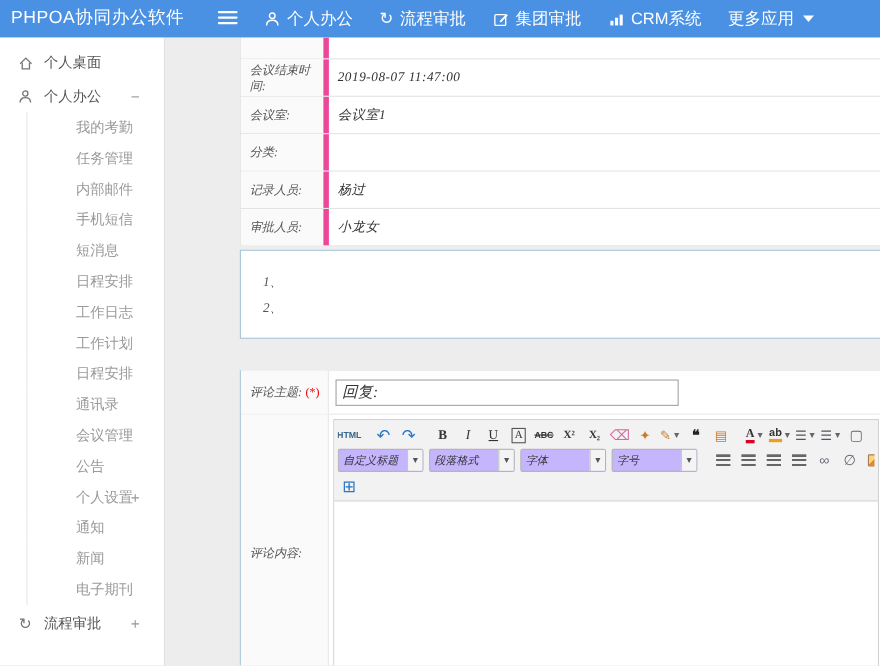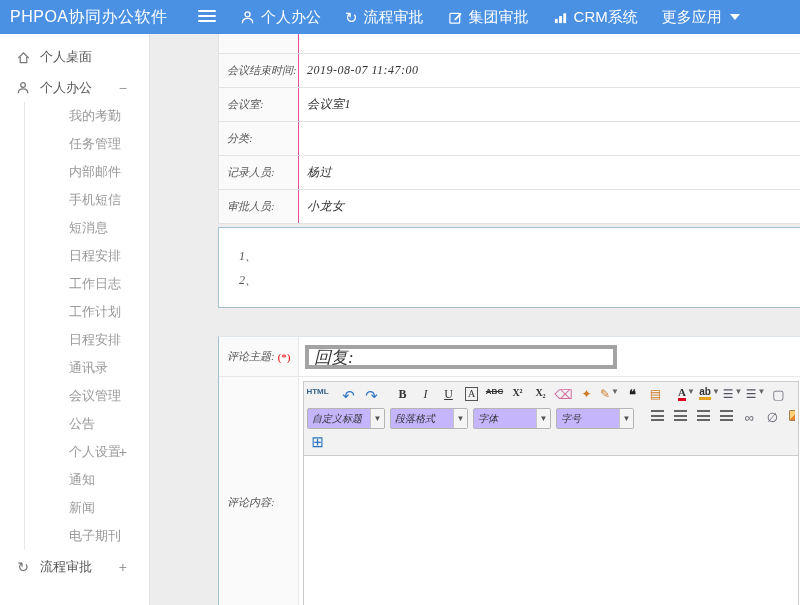--- a/index.html
+++ b/index.html
@@ -27,21 +27,21 @@
   .side-item .toggle { position:absolute; right:22px; color:#999; font-size:14px; }
   .side-item.group-gap { margin-top:3px; }
 
   
   .content { position:relative; flex:1; background:#ededed; overflow:hidden; }
 
   .table-panel { position:absolute; left:68px; right:-4px; top:0; background:#fff;
     border-left:1px solid #e3e3e3; }
   .t-row { display:flex; border-bottom:1px solid #e3e3e3; height:34px; }
   .t-row.partial { height:20px; }
-  .t-label { width:80px; background:#fafafa; border-right:1px solid #ec4899;
+  .t-label { width:80px; background:#fafafa; border-right:5px solid #ec4899;
     display:flex; align-items:center; padding-left:8px;
     font-family:"Liberation Serif", serif; font-style:italic; font-size:11px; color:#555; }
   .t-value { flex:1; display:flex; align-items:center; padding-left:8px;
     font-family:"Liberation Serif", serif; font-style:italic; font-size:12px; color:#333; letter-spacing:0.5px; }
 
   .notes-box { position:absolute; left:68px; right:-4px; top:193px; height:81px;
     background:#fff; border:1px solid #a3c2d4; padding:16px 0 0 20px; }
   .notes-box .note-line { font-family:"Liberation Serif", serif; font-style:italic;
     font-size:12px; color:#555; line-height:24px; }
 
@@ -50,29 +50,29 @@
   .c-row { display:flex; border-bottom:1px solid #e8e8e8; }
   .c-row.subject { height:40px; }
   .c-row.body { height:318px; border-bottom:none; }
   .c-label { width:80px; background:#fafafa; border-right:1px solid #e8e8e8;
     padding-left:8px; font-family:"Liberation Serif", serif; font-style:italic;
     font-size:11px; color:#555; display:flex; align-items:center; }
   .c-row.body .c-label { align-items:flex-start; padding-top:118px; }
   .c-value { flex:1; position:relative; }
   .req { color:#e60000; font-style:normal; font-size:11px; margin-left:3px; }
   #subject-input { position:absolute; left:6px; top:8px; width:312px; height:24px;
-    border:4px solid #a3a3a3; padding:2px 5px; font-family:"Liberation Serif", serif;
-    font-style:italic; font-size:17px; color:#333; background:#fff; outline:none; }
+    border:1px solid #a3a3a3; padding:2px 5px; font-family:"Liberation Serif", serif;
+    font-style:italic; font-size:14px; color:#333; background:#fff; outline:none; }
 
   
   .editor { position:absolute; left:4px; top:4px; right:4px; bottom:-40px;
     border:1px solid #ccc; display:flex; flex-direction:column; background:#fff; }
   .toolbar { background:#f2f2f2; border-bottom:1px solid #ccc; padding:2px 3px; }
   .tb-row { display:flex; align-items:center; gap:2px; height:23px; white-space:nowrap; overflow:hidden; }
-  .tb-btn { min-width:21px; height:20px; display:inline-flex; align-items:flex-start; justify-content:center;
+  .tb-btn { min-width:21px; height:20px; display:inline-flex; align-items:center; justify-content:center;
     font-size:12px; color:#333; cursor:pointer; border:1px solid transparent; border-radius:2px; padding:0 1px; }
   .tb-sep { width:1px; height:16px; background:#cfcfcf; margin:0 3px; }
   .dd-arrow { font-size:8px; color:#666; margin-left:1px; }
   .g-html { font-size:8px; font-weight:bold; color:#36648b; letter-spacing:0; }
   .g-blue { color:#2d76c4; }
   .g-big { font-size:15px; }
   .g-bold { font-weight:bold; font-family:"Liberation Serif", serif; }
   .g-italic { font-style:italic; font-family:"Liberation Serif", serif; }
   .g-underline { text-decoration:underline; font-family:"Liberation Serif", serif; }
   .g-boxed { border:1px solid #555; font-size:10px; line-height:12px; padding:0 2px; font-family:"Liberation Serif", serif; }

